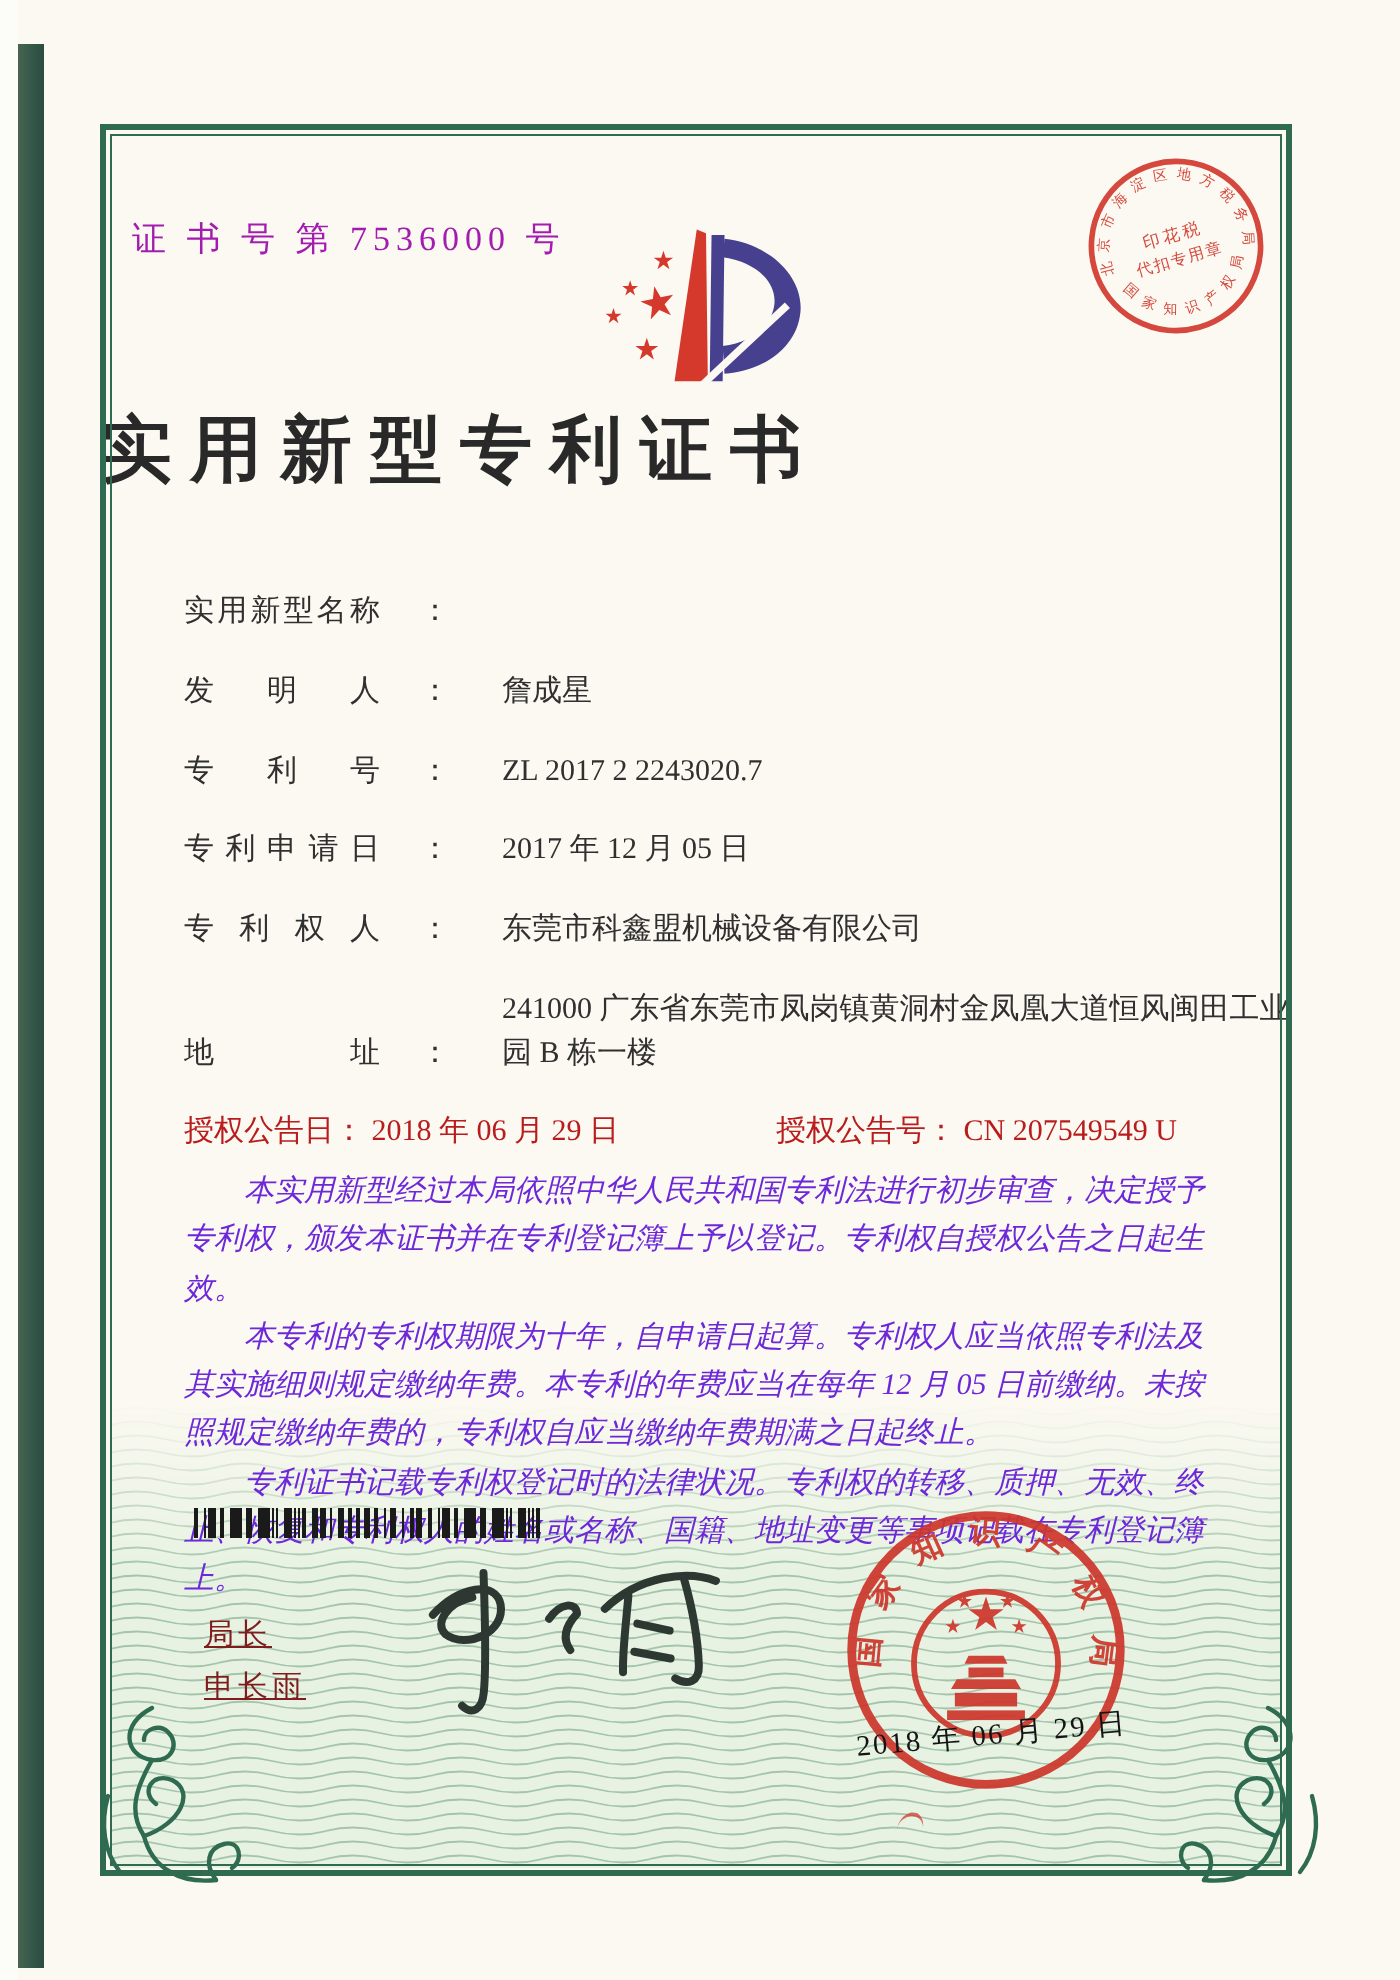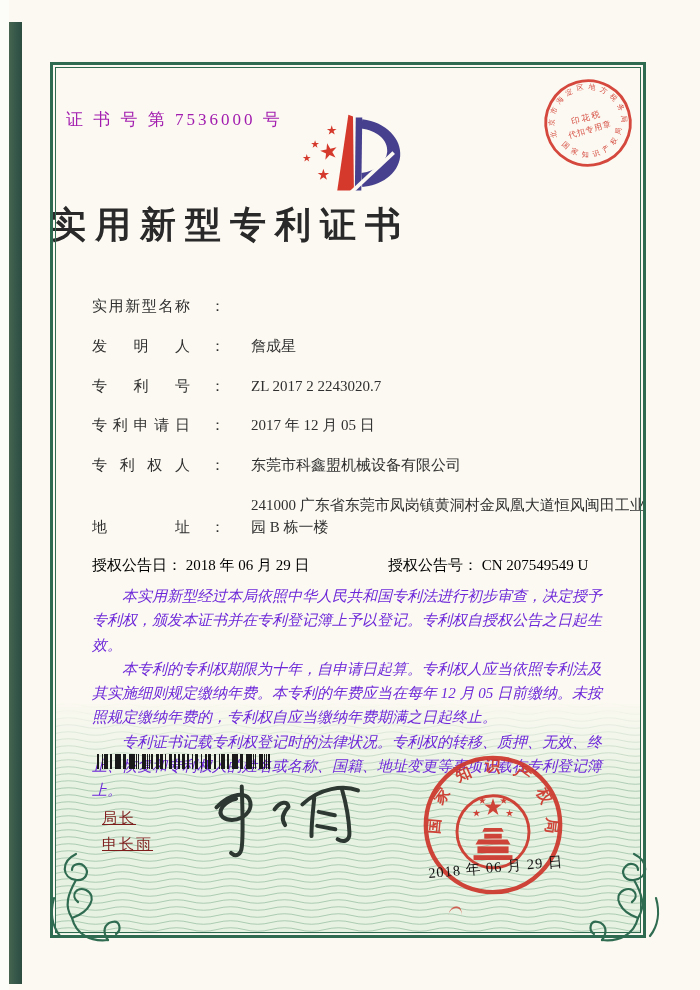--- a/index.html
+++ b/index.html
@@ -25,21 +25,21 @@
   .cert-no{position:absolute;left:66px;top:108px;font-size:17px;letter-spacing:3px;color:#a21caf;z-index:3;}
   .logo{position:absolute;left:288px;top:99px;z-index:3;}
   .tax-stamp{position:absolute;left:541px;top:76px;transform:rotate(-16deg);opacity:.92;z-index:5;}
   .title{position:absolute;left:50px;right:54px;top:201px;text-align:left;
     font-size:36px;font-weight:700;letter-spacing:9px;color:#29292a;z-index:3;}
   .fields{position:absolute;left:92px;top:296px;width:556px;z-index:3;color:#303030;}
   .field-row{display:flex;align-items:flex-end;margin-bottom:18px;font-size:15px;line-height:1.45;gap:20px;}
   .field-label{flex:0 0 98px;text-align:justify;text-align-last:justify;}
   .field-colon{margin-right:6px;}
   .field-value{flex:0 1 430px;}
-  .grant-row{display:flex;font-size:15px;margin-top:2px;color:#000000;}
+  .grant-row{display:flex;font-size:15px;margin-top:2px;color:#b91c1c;}
   .grant-a{width:296px;flex:0 0 296px;}
   .paras{position:absolute;left:92px;top:584px;width:522px;z-index:3;
     font-size:15px;line-height:1.62;color:#6d28d9;font-style:italic;}
   .paras p{margin:0;text-indent:2em;}
   .barcode{position:absolute;left:97px;top:754px;width:176px;height:15px;z-index:3;
     background-image:
       repeating-linear-gradient(90deg,#1a1a1a 0 2px,transparent 2px 5px,#1a1a1a 5px 6px,transparent 6px 9px),
       repeating-linear-gradient(90deg,#1a1a1a 0 1px,transparent 1px 7px,#1a1a1a 7px 10px,transparent 10px 13px);}
   .signer{position:absolute;left:102px;top:805px;z-index:3;
     font-family:"Liberation Sans","DejaVu Sans",sans-serif;font-size:15px;

